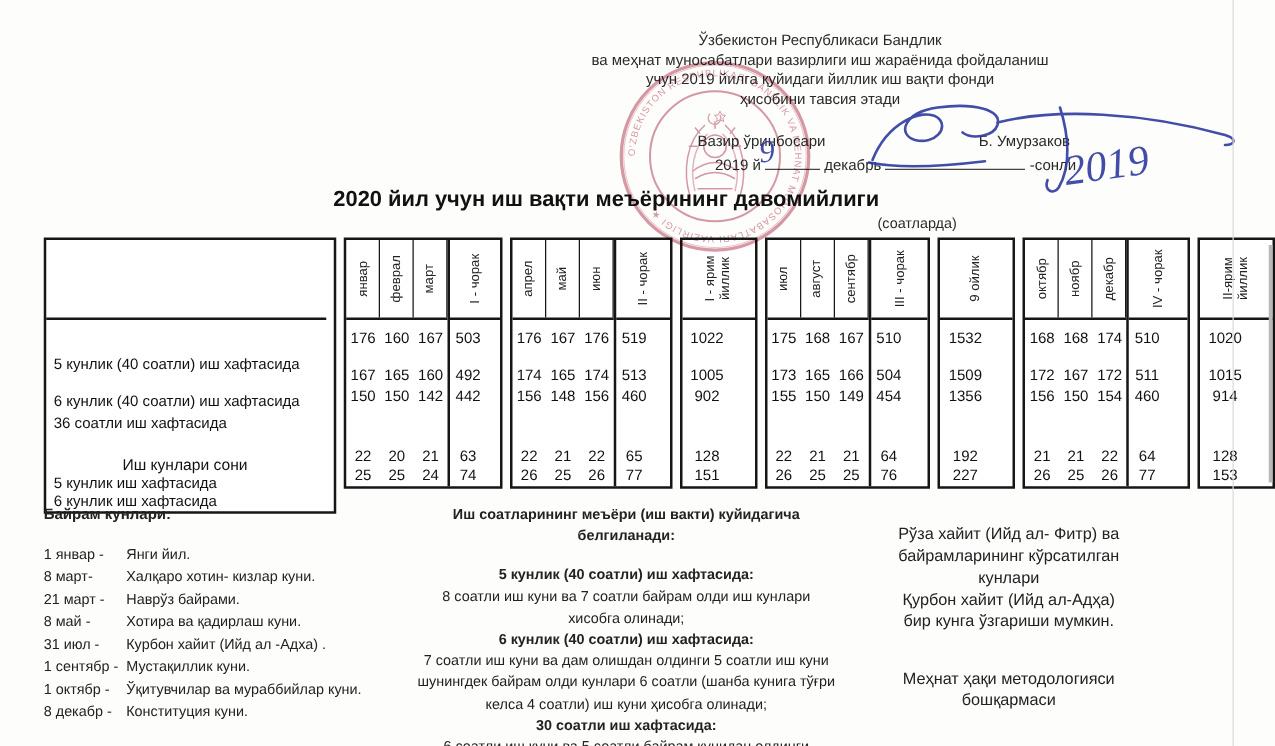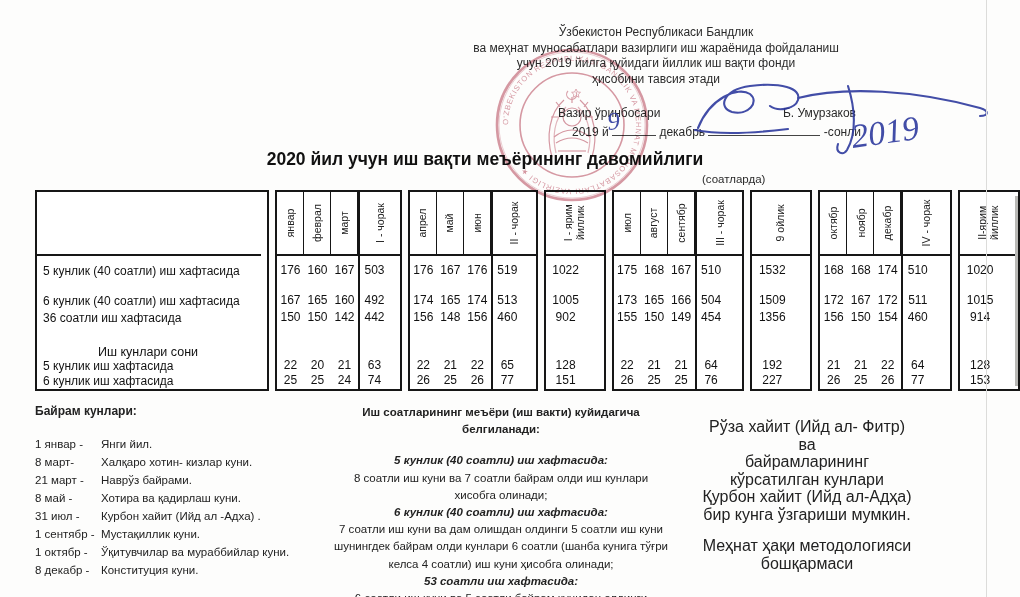--- a/index.html
+++ b/index.html
@@ -25,39 +25,39 @@
   .cols3{grid-template-columns:27px 27px 27px;}
   .col1q{grid-template-columns:29px;}
   .col1s{grid-template-columns:40px;}
   .hcell{display:flex;align-items:center;justify-content:center;border-right:1.5px solid #161616;overflow:visible;}
   .hcell:last-child{border-right:1.5px solid #161616;}
   .hq{display:flex;align-items:center;justify-content:center;overflow:visible;}
   .vt{transform:rotate(-90deg);white-space:nowrap;font-size:10.5px;color:#222;}
   .vt2{white-space:normal;width:58px;text-align:center;line-height:1.12;}
   .num{font-size:12px;line-height:13px;color:#111;}
   .label-box .hdr{width:224px;}
-  .lbl-bdy{grid-template-columns:224px;justify-items:start;box-sizing:border-box;padding-left:6px;}
+  .lbl-bdy{grid-template-columns:224px;justify-items:start;box-sizing:border-box;padding-left:6px;margin-top:20px;}
   .lbl{font-size:12px;white-space:nowrap;color:#111;}
   .sec{justify-self:center;align-self:end;font-size:12.5px;padding-right:14px;color:#111;}
 
   
   .holidays{position:absolute;top:404px;left:35px;width:285px;font-size:11.5px;color:#222;}
   .h-title{font-weight:bold;font-size:12px;margin-bottom:17px;}
   .h-item{display:flex;line-height:18px;}
   .h-date{width:66px;flex:none;}
   .h-name{flex:1;}
 
   
   .rules{position:absolute;top:404px;left:322px;width:358px;text-align:center;font-size:11.5px;line-height:17.2px;color:#222;}
   .r-title{font-weight:bold;margin-bottom:14px;}
-  .r-head{font-weight:bold;font-style:italic;}
-
-  
-  .note{position:absolute;top:418px;left:700px;width:214px;text-align:center;font-size:16px;line-height:17.5px;color:#222;}
-  .dept{margin-top:14px;}
+  .r-head{font-weight:bold;}
+
+  
+  .note{position:absolute;top:418px;left:700px;width:214px;text-align:center;font-size:13px;line-height:17.5px;color:#222;}
+  .dept{margin-top:28px;}
 
   
   .stamp{position:absolute;left:492px;top:45px;opacity:.52;mix-blend-mode:multiply;pointer-events:none;}
   .sig{position:absolute;left:560px;top:78px;opacity:.9;pointer-events:none;}
 
   
   .scan-line{position:absolute;top:0;left:986px;width:1px;height:597px;background:#dcdcda;}
   .scan-mark{position:absolute;top:196px;right:2px;width:3px;height:190px;background:#b9b9b6;}
 </style>
 </head>
@@ -382,21 +382,21 @@
   <div class="rules">
     <div class="r-title">Иш соатларининг меъёри (иш вакти) куйидагича белгиланади:</div>
     <div id="rulesList">
         <div class="r-head">5 кунлик (40 соатли) иш хафтасида:</div>
         <div class="r-line">8 соатли иш куни ва 7 соатли байрам олди иш кунлари</div>
         <div class="r-line">хисобга олинади;</div>
         <div class="r-head">6 кунлик (40 соатли) иш хафтасида:</div>
         <div class="r-line">7 соатли иш куни ва дам олишдан олдинги 5 соатли иш куни</div>
         <div class="r-line">шунингдек байрам олди кунлари 6 соатли (шанба кунига тўғри</div>
         <div class="r-line">келса 4 соатли) иш куни ҳисобга олинади;</div>
-        <div class="r-head">53 соатли иш хафтасида:</div>
+        <div class="r-head">30 соатли иш хафтасида:</div>
         <div class="r-line">6 соатли иш куни ва 5 соатли байрам кунидан олдинги</div>
       </div>
   </div>
 
   <div class="note">
     <div id="noteLines">
         <div class="n-line">Рўза хайит (Ийд ал- Фитр) ва</div>
         <div class="n-line">байрамларининг кўрсатилган кунлари</div>
         <div class="n-line">Қурбон хайит (Ийд ал-Адҳа)</div>
         <div class="n-line">бир кунга ўзгариши мумкин.</div>

